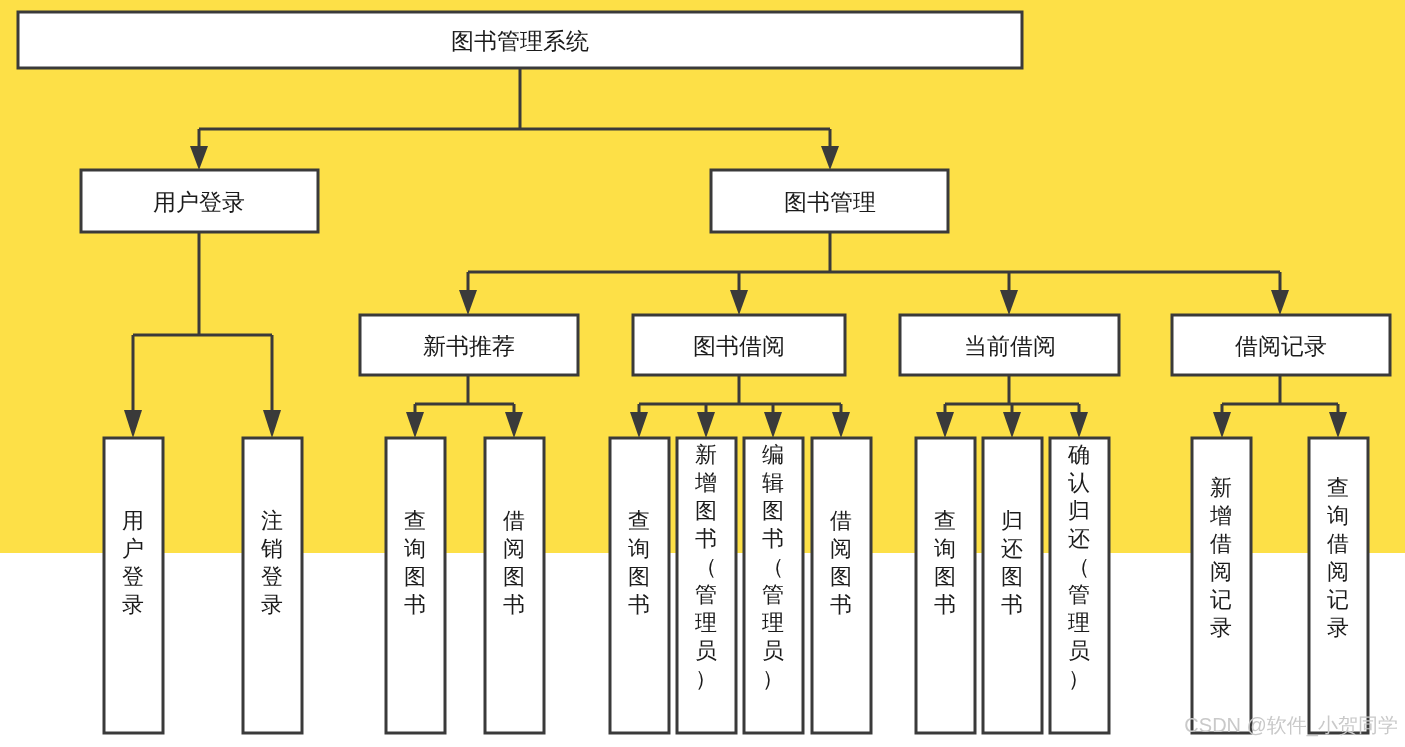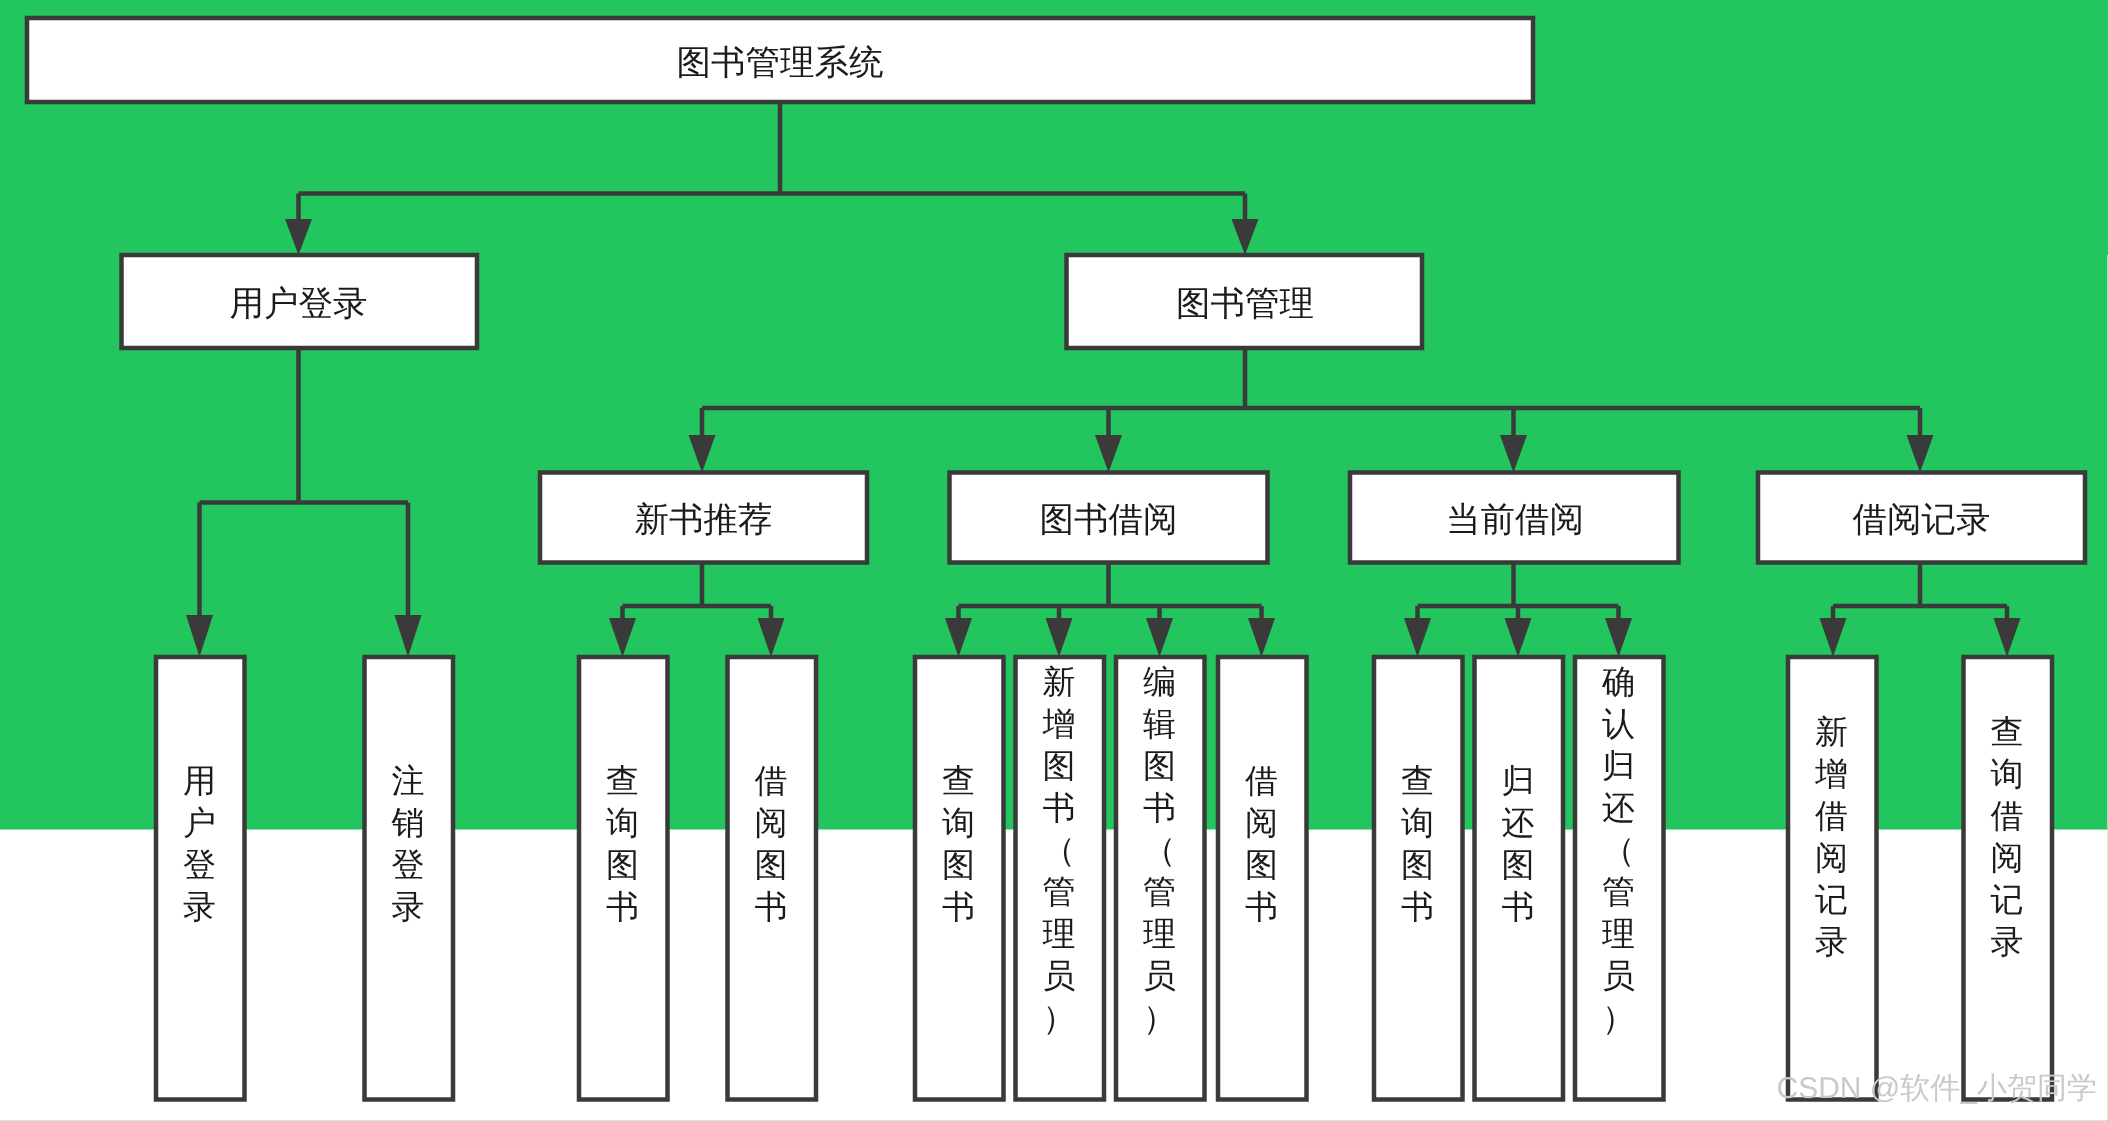--- a/index.html
+++ b/index.html
@@ -10,21 +10,21 @@
   body {
     width: 1405px;
     height: 747px;
     font-family: "Liberation Sans", "DejaVu Sans", sans-serif;
     overflow: hidden;
   }
   #diagram-root {
     position: relative;
     width: 1405px;
     height: 553px;
-    background: #22c55e;
+    background: #fde047;
     text-decoration: underline;
   }
   svg#diagram-svg {
     position: absolute;
     left: 0;
     top: 0;
     width: 1405px;
     height: 747px;
     display: block;
   }

